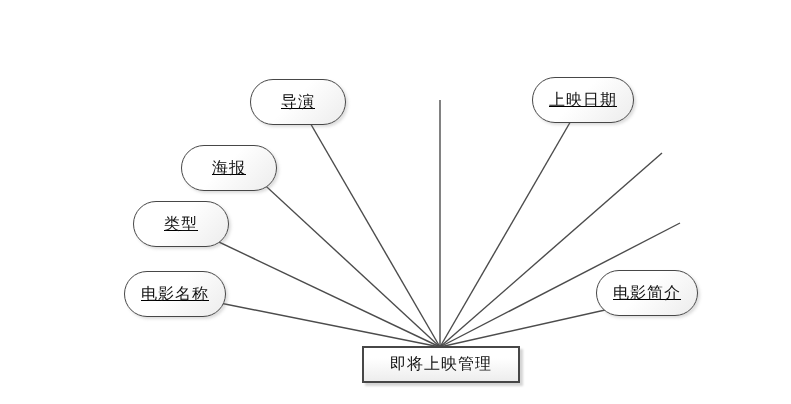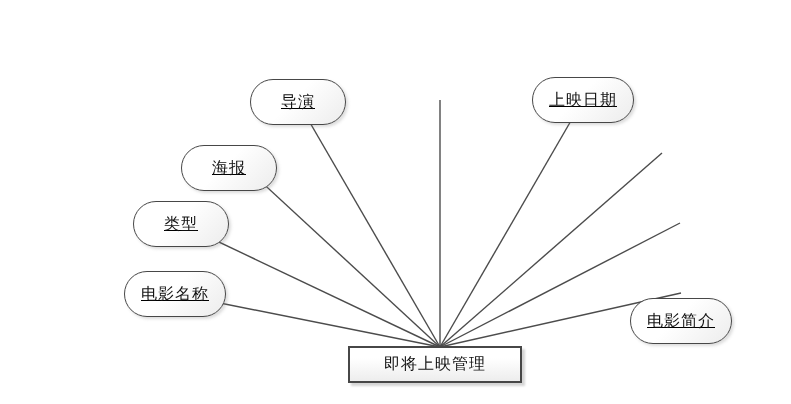--- a/index.html
+++ b/index.html
@@ -88,21 +88,21 @@
     <span class="label">导演</span>
   </div>
 
 
   <div class="node stadium" style="left:532px; top:77px; width:102px;">
     <span class="label">上映日期</span>
   </div>
 
 
 
-  <div class="node stadium" style="left:630px; top:270px; width:102px;margin-top:28px;">
+  <div class="node stadium" style="left:596px; top:270px; width:102px;">
     <span class="label">电影简介</span>
   </div>
 
-  <div class="node center-node" style="left:348px; top:346px; width:174px;">
+  <div class="node center-node" style="left:362px; top:346px; width:158px;">
     <span class="label">即将上映管理</span>
   </div>
 
 </div>
 
 </body></html>

